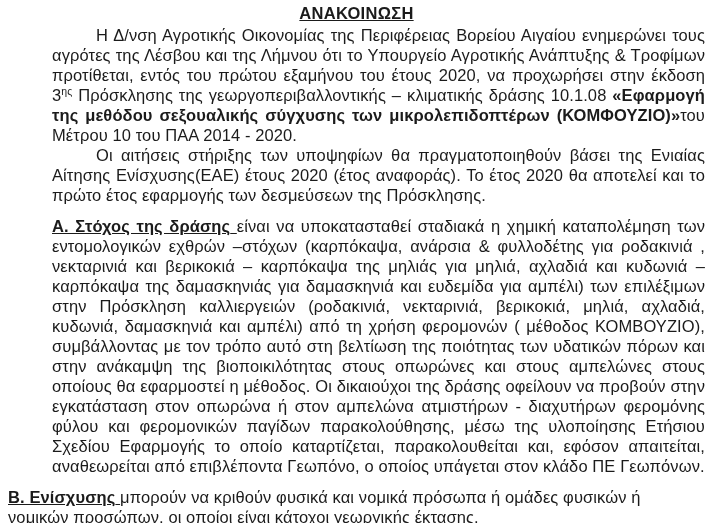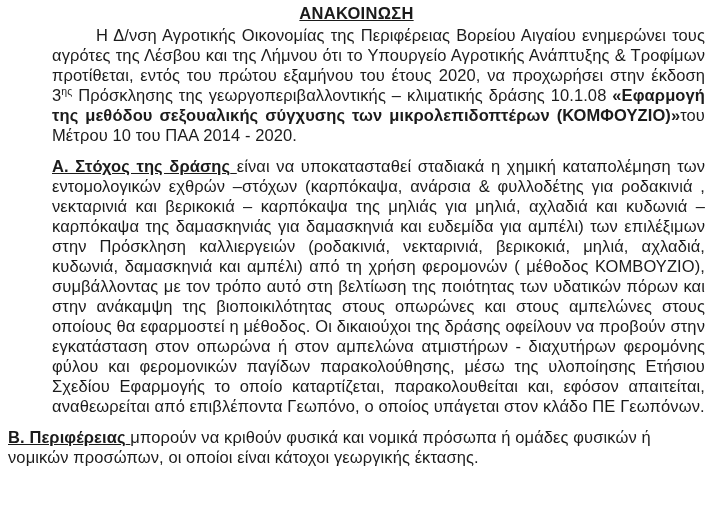--- a/index.html
+++ b/index.html
@@ -65,18 +65,19 @@
 </style>
 </head>
 <body>
 
 <div class="page">
 
   <h1 class="doc-title">ΑΝΑΚΟΙΝΩΣΗ</h1>
 
   <p class="justify indent"><span>Η Δ/νση Αγροτικής Οικονομίας της Περιφέρειας Βορείου Αιγαίου ενημερώνει τους αγρότες της Λέσβου και της Λήμνου ότι το Υπουργείο Αγροτικής Ανάπτυξης &amp; Τροφίμων προτίθεται, εντός του πρώτου εξαμήνου του έτους 2020, να προχωρήσει στην έκδοση 3</span><sup class="ordinal">ης</sup><span> Πρόσκλησης της γεωργοπεριβαλλοντικής – κλιματικής δράσης 10.1.08 </span><span class="bold-inline">«Εφαρμογή της μεθόδου σεξουαλικής σύγχυσης των μικρολεπιδοπτέρων (ΚΟΜΦΟΥΖΙΟ)»</span><span>του Μέτρου 10 του ΠΑΑ 2014 - 2020.</span></p>
 
+  <p class="justify indent"><span>Οι αιτήσεις στήριξης των υποψηφίων θα πραγματοποιηθούν βάσει της Ενιαίας Αίτησης Ενίσχυσης(ΕΑΕ) έτους 2020 (έτος αναφοράς). Το έτος 2020 θα αποτελεί και το πρώτο έτος εφαρμογής των δεσμεύσεων της Πρόσκλησης.</span></p>
 
   <p class="justify section"><span class="section-heading">Α. Στόχος της δράσης</span><span>είναι να υποκατασταθεί σταδιακά η χημική καταπολέμηση των εντομολογικών εχθρών –στόχων (καρπόκαψα, ανάρσια &amp; φυλλοδέτης για ροδακινιά , νεκταρινιά και βερικοκιά – καρπόκαψα της μηλιάς για μηλιά, αχλαδιά και κυδωνιά – καρπόκαψα της δαμασκηνιάς για δαμασκηνιά και ευδεμίδα για αμπέλι) των επιλέξιμων στην Πρόσκληση καλλιεργειών (ροδακινιά, νεκταρινιά, βερικοκιά, μηλιά, αχλαδιά, κυδωνιά, δαμασκηνιά και αμπέλι) από τη χρήση φερομονών ( μέθοδος ΚΟΜΒΟΥΖΙΟ), συμβάλλοντας με τον τρόπο αυτό στη βελτίωση της ποιότητας των υδατικών πόρων και στην ανάκαμψη της βιοποικιλότητας στους οπωρώνες και στους αμπελώνες στους οποίους θα εφαρμοστεί η μέθοδος. Οι δικαιούχοι της δράσης οφείλουν να προβούν στην εγκατάσταση στον οπωρώνα ή στον αμπελώνα ατμιστήρων - διαχυτήρων φερομόνης φύλου και φερομονικών παγίδων παρακολούθησης, μέσω της υλοποίησης Ετήσιου Σχεδίου Εφαρμογής το οποίο καταρτίζεται, παρακολουθείται και, εφόσον απαιτείται, αναθεωρείται από επιβλέποντα Γεωπόνο, ο οποίος υπάγεται στον κλάδο ΠΕ Γεωπόνων.</span></p>
 
-  <p class="section"><span class="section-heading">Β. Περιφέρειας</span><span>μπορούν να κριθούν φυσικά και νομικά πρόσωπα ή ομάδες φυσικών ή νομικών προσώπων, οι οποίοι είναι κάτοχοι γεωργικής έκτασης.</span></p>
+  <p class="section"><span class="section-heading">Β. Ενίσχυσης</span><span>μπορούν να κριθούν φυσικά και νομικά πρόσωπα ή ομάδες φυσικών ή νομικών προσώπων, οι οποίοι είναι κάτοχοι γεωργικής έκτασης.</span></p>
 
 </div>
 
 </body></html>

